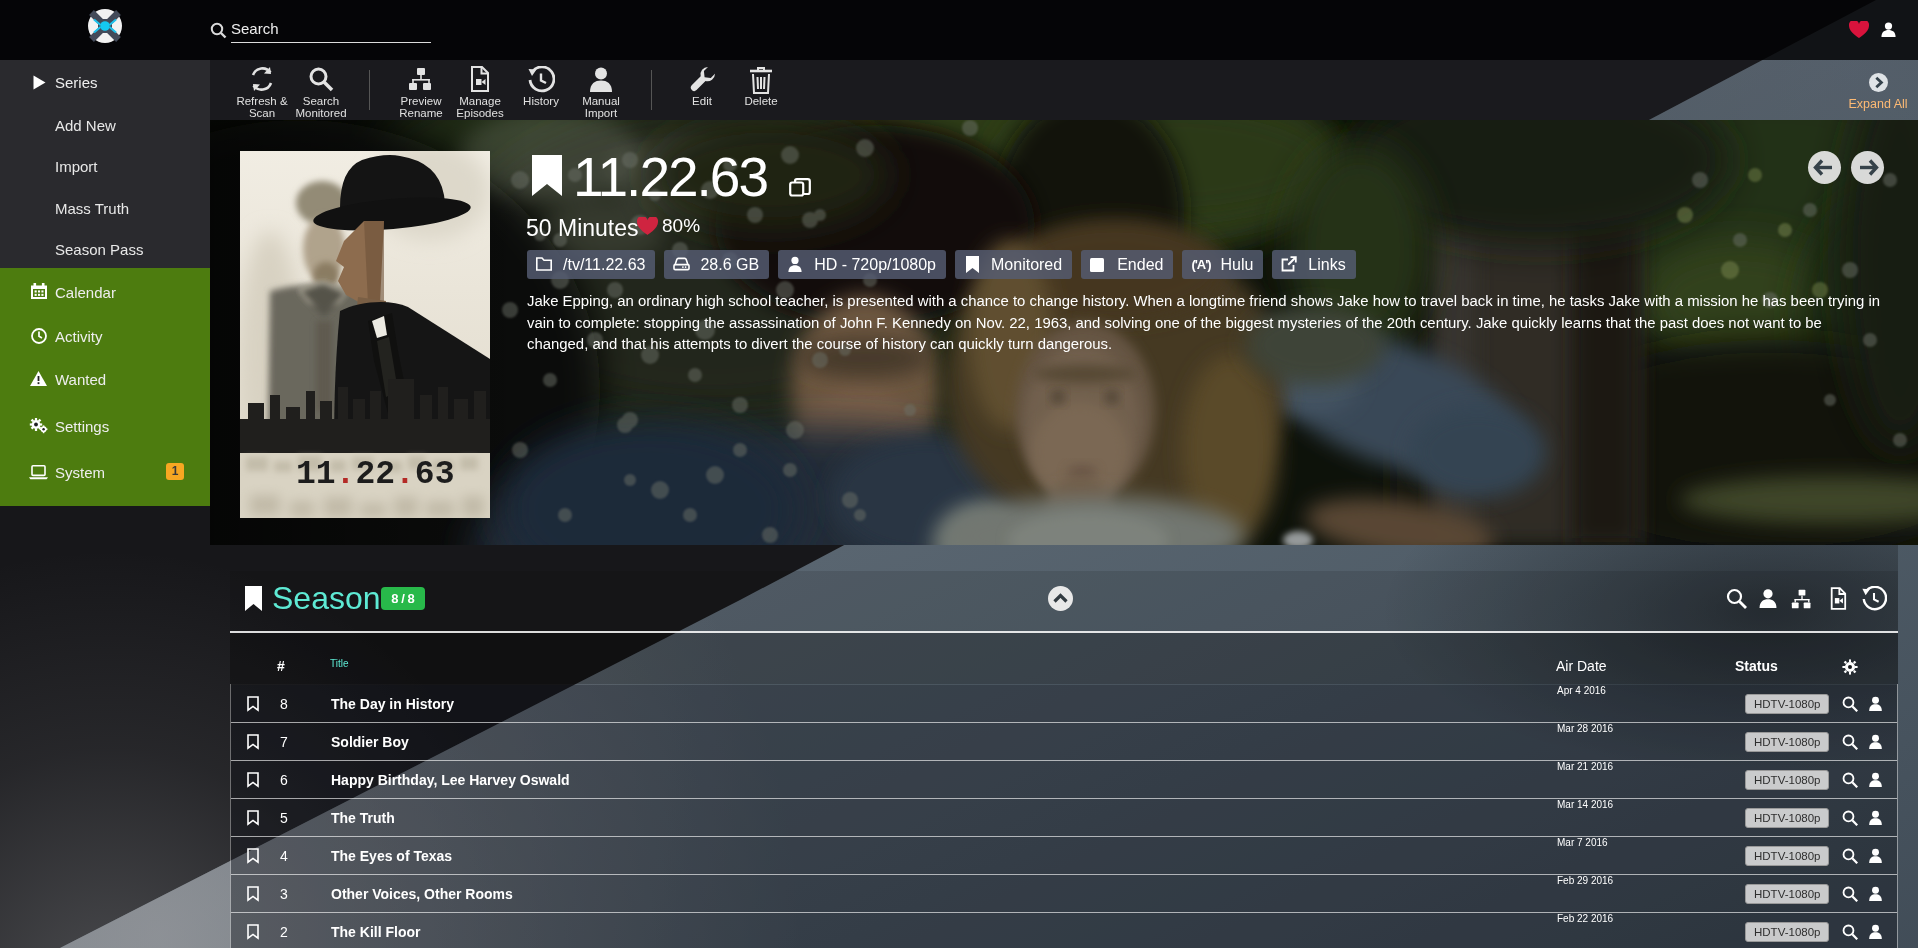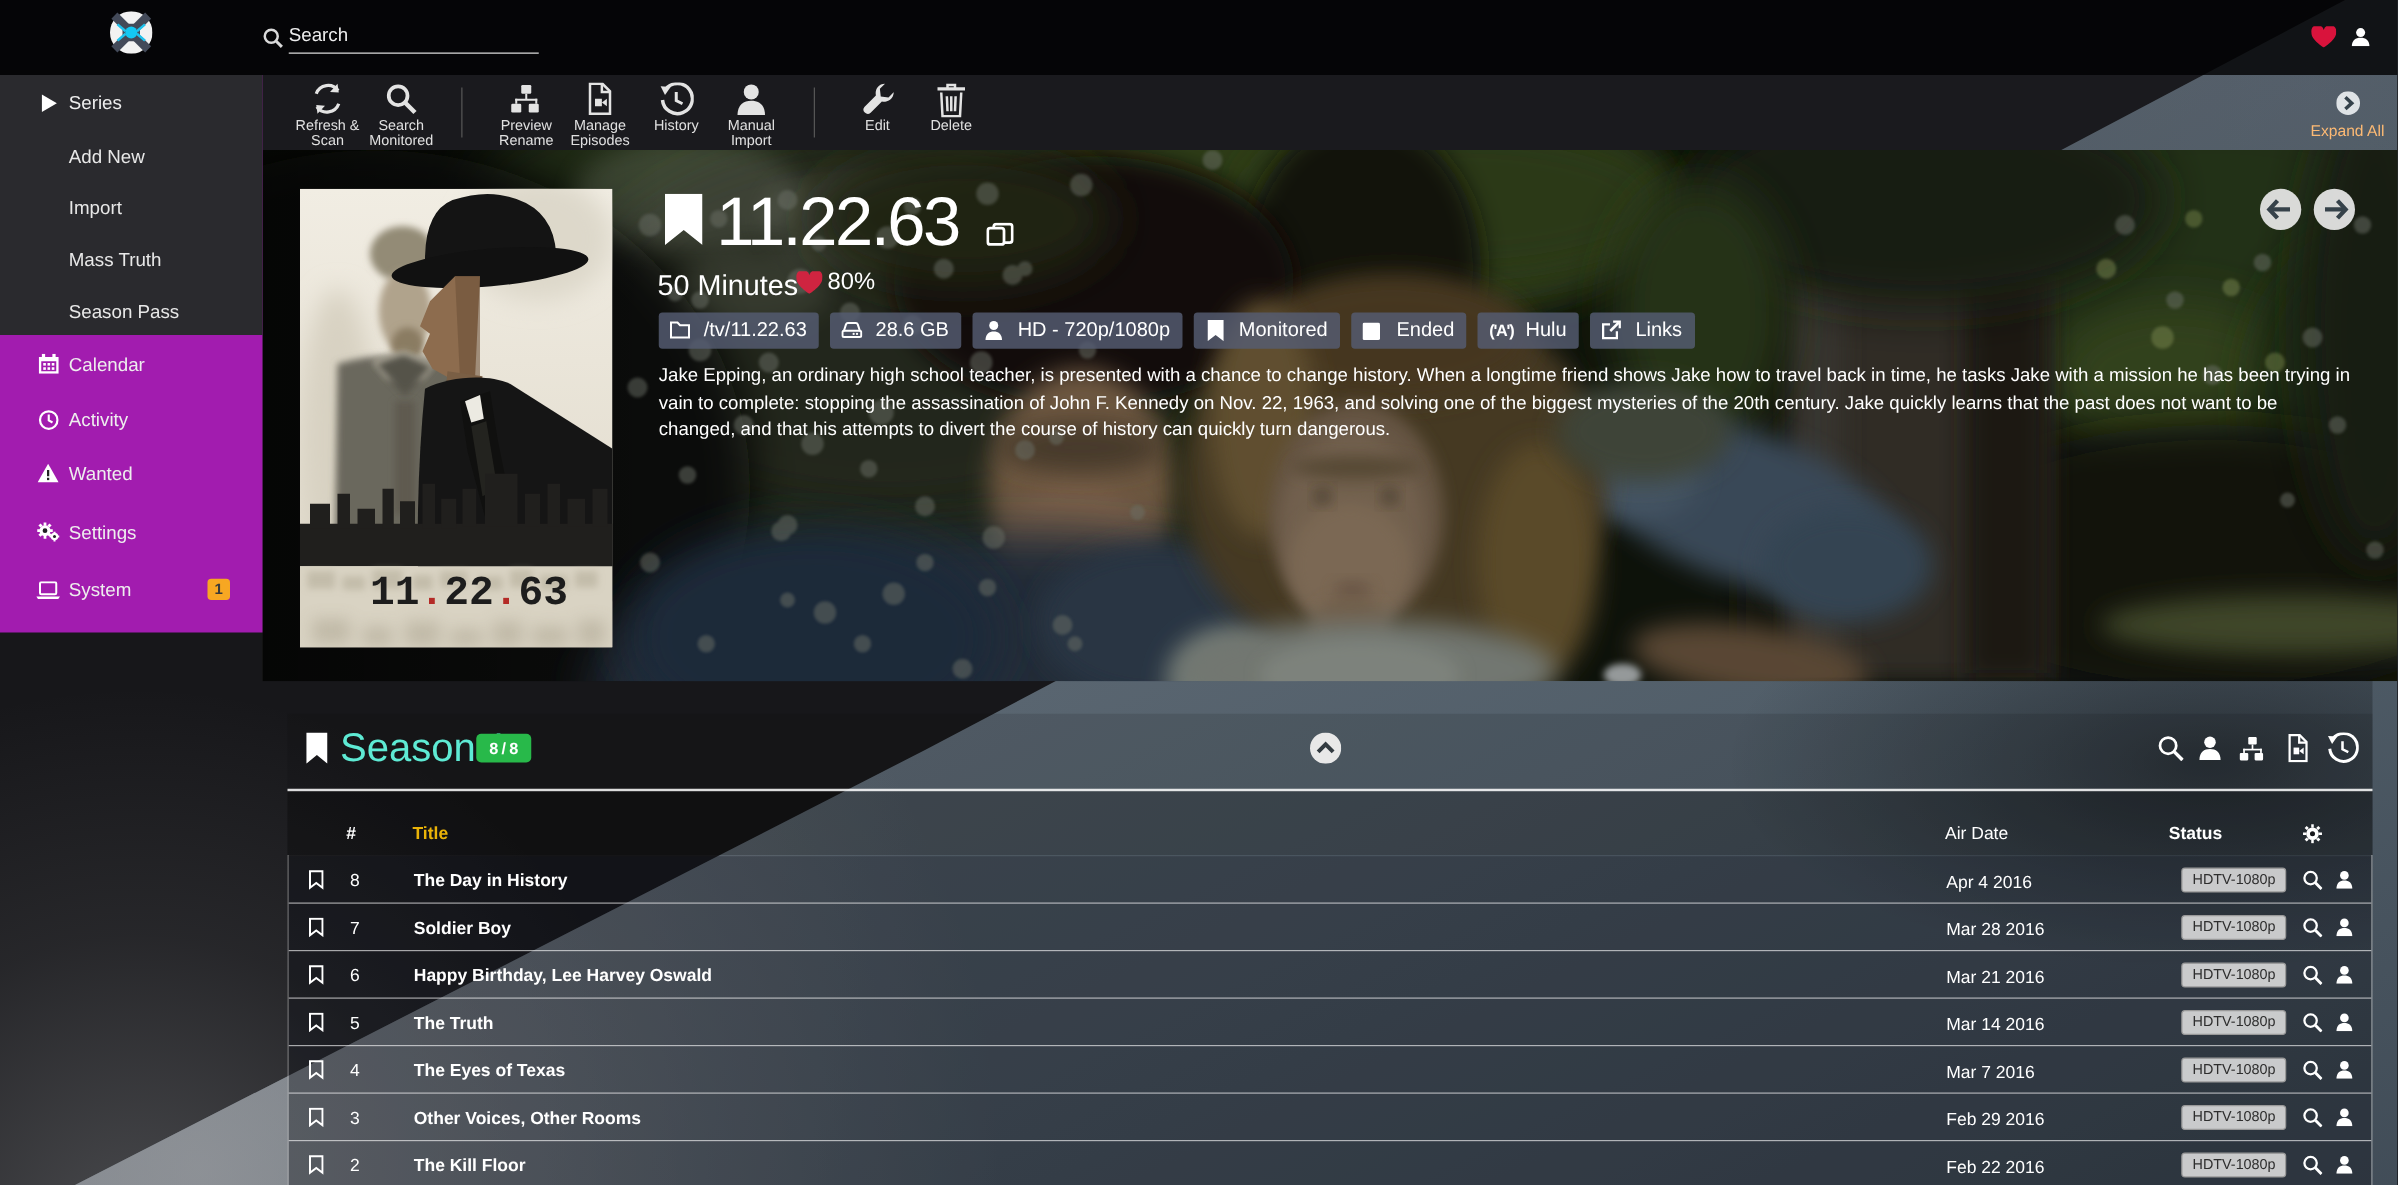--- a/index.html
+++ b/index.html
@@ -7,21 +7,21 @@
   font-family:"Liberation Sans", sans-serif; }
 #page { position:relative; width:1918px; height:948px; }
 .abs { position:absolute; }
 
 #bgsvg { position:absolute; left:0; top:0; }
 
 #topbar { left:0; top:0; width:1918px; height:60px; background:rgba(2,2,3,0.84); }
 #searchtxt { left:231px; top:20px; color:#eee; font-size:15px; }
 #searchline { left:231px; top:42px; width:200px; height:1px; background:#dcdcdc; }
 
-#sidebar { left:0; top:60px; width:210px; height:446px; background:#a21caf; color:#eee; font-size:15px; }
+#sidebar { left:0; top:60px; width:210px; height:446px; background:#4d7c0f; color:#eee; font-size:15px; }
 #sidegrp { position:absolute; left:0; top:0; width:210px; height:208px; background:#2a2a2e; }
 .sitem { position:absolute; left:55px; }
 .sicon { position:absolute; left:30px; }
 
 #toolbar { left:210px; top:60px; width:1708px; height:60px; background:rgba(42,45,48,0.18); color:#e6e6e6; }
 .tbtn { position:absolute; top:6px; text-align:center; font-size:11.5px; line-height:12px; color:#e0e0e0; }
 .tbtn svg { display:block; margin:0 auto 3px auto; }
 .tsep { position:absolute; top:10px; width:1px; height:40px; background:#555; }
 
 #banner { left:210px; top:120px; width:1708px; height:425px; overflow:hidden; }
@@ -35,21 +35,21 @@
 
 #season { left:230px; top:571px; width:1668px; height:377px; background:rgba(8,9,10,0.12); }
 #seahead { position:absolute; left:0; top:0; width:1668px; height:61px; }
 #seahead .divider { position:absolute; left:0; top:60px; width:1668px; height:2px; background:rgba(255,255,255,0.85); }
 #eptable { position:absolute; left:0px; top:113px; width:1668px; height:264px;
   border-left:1px solid rgba(255,255,255,0.35); border-right:1px solid rgba(255,255,255,0.45); }
 .throw { position:absolute; left:0; width:1666px; height:38px; color:#fff; }
 .rowline { position:absolute; left:0; width:1666px; height:1px; background:rgba(255,255,255,0.62); }
 .epnum { position:absolute; left:38px; width:30px; text-align:center; top:11px; font-size:14px; }
 .eptitle { position:absolute; left:100px; top:11px; font-size:14px; font-weight:bold; }
-.epdate { position:absolute; left:1326px; top:12px; font-size:14px; }
+.epdate { position:absolute; left:1326px; top:0; font-size:10px; }
 .epbadge { position:absolute; left:1514px; top:9px; height:20px; line-height:18px; padding:0 8px;
   background:rgba(223,223,223,0.88); color:#2e2e2e; font-size:11.5px; border-radius:3px; border:1px solid #999; }
 .green { background:#28b94a; color:#fff; font-weight:bold; font-size:13px; border-radius:4px; }
 </style>
 </head>
 <body>
 <div id="page">
   <svg id="bgsvg" width="1918" height="948" viewBox="0 0 1918 948">
     <defs>
       <linearGradient id="wg" gradientUnits="userSpaceOnUse" x1="980" y1="430" x2="1420" y2="1330">
@@ -544,21 +544,21 @@
       </svg>
       <svg class="abs" style="left:1631px;top:15px" width="26" height="26" viewBox="0 0 28 28">
         <path d="M5.5 5.5 A12 12 0 1 1 3 14" fill="none" stroke="#fff" stroke-width="2.6"></path>
         <path d="M1.5 3 L9.5 3.5 L5 10 Z" fill="#fff"></path>
         <path d="M14 7.5 V14.5 L19 17" fill="none" stroke="#fff" stroke-width="2.2"></path>
       </svg>
       <div class="divider"></div>
     </div>
     <div class="abs" style="left:0;top:62px;width:1668px;height:51px;background:rgba(0,0,0,0.22)">
       <div class="abs" style="left:47px;top:25px;font-size:14px;font-weight:bold;color:#fff">#</div>
-      <div class="abs" style="left:100px;top:25px;font-size:14px;font-weight:bold;color:#eab308">Title</div>
+      <div class="abs" style="left:100px;top:25px;font-size:10px;font-weight:normal;color:#5eead4">Title</div>
       <div class="abs" style="left:1326px;top:25px;font-size:14px;font-weight:normal;color:#fff">Air Date</div>
       <div class="abs" style="left:1505px;top:25px;font-size:14px;font-weight:bold;color:#fff">Status</div>
       <svg class="abs" style="left:1612px;top:26px" width="16" height="16" viewBox="0 0 19 19">
         <g fill="#fff">
             <circle cx="9.5" cy="9.5" r="6"></circle>
         <rect x="8.3" y="0.5" width="2.4" height="3.2"></rect>
             <rect x="8.3" y="15.3" width="2.4" height="3.2"></rect>
         <rect x="0.5" y="8.3" width="3.2" height="2.4"></rect>
             <rect x="15.3" y="8.3" width="3.2" height="2.4"></rect>
         <rect x="2.6" y="2.6" width="2.8" height="2.8" transform="rotate(45 4 4)"></rect>

